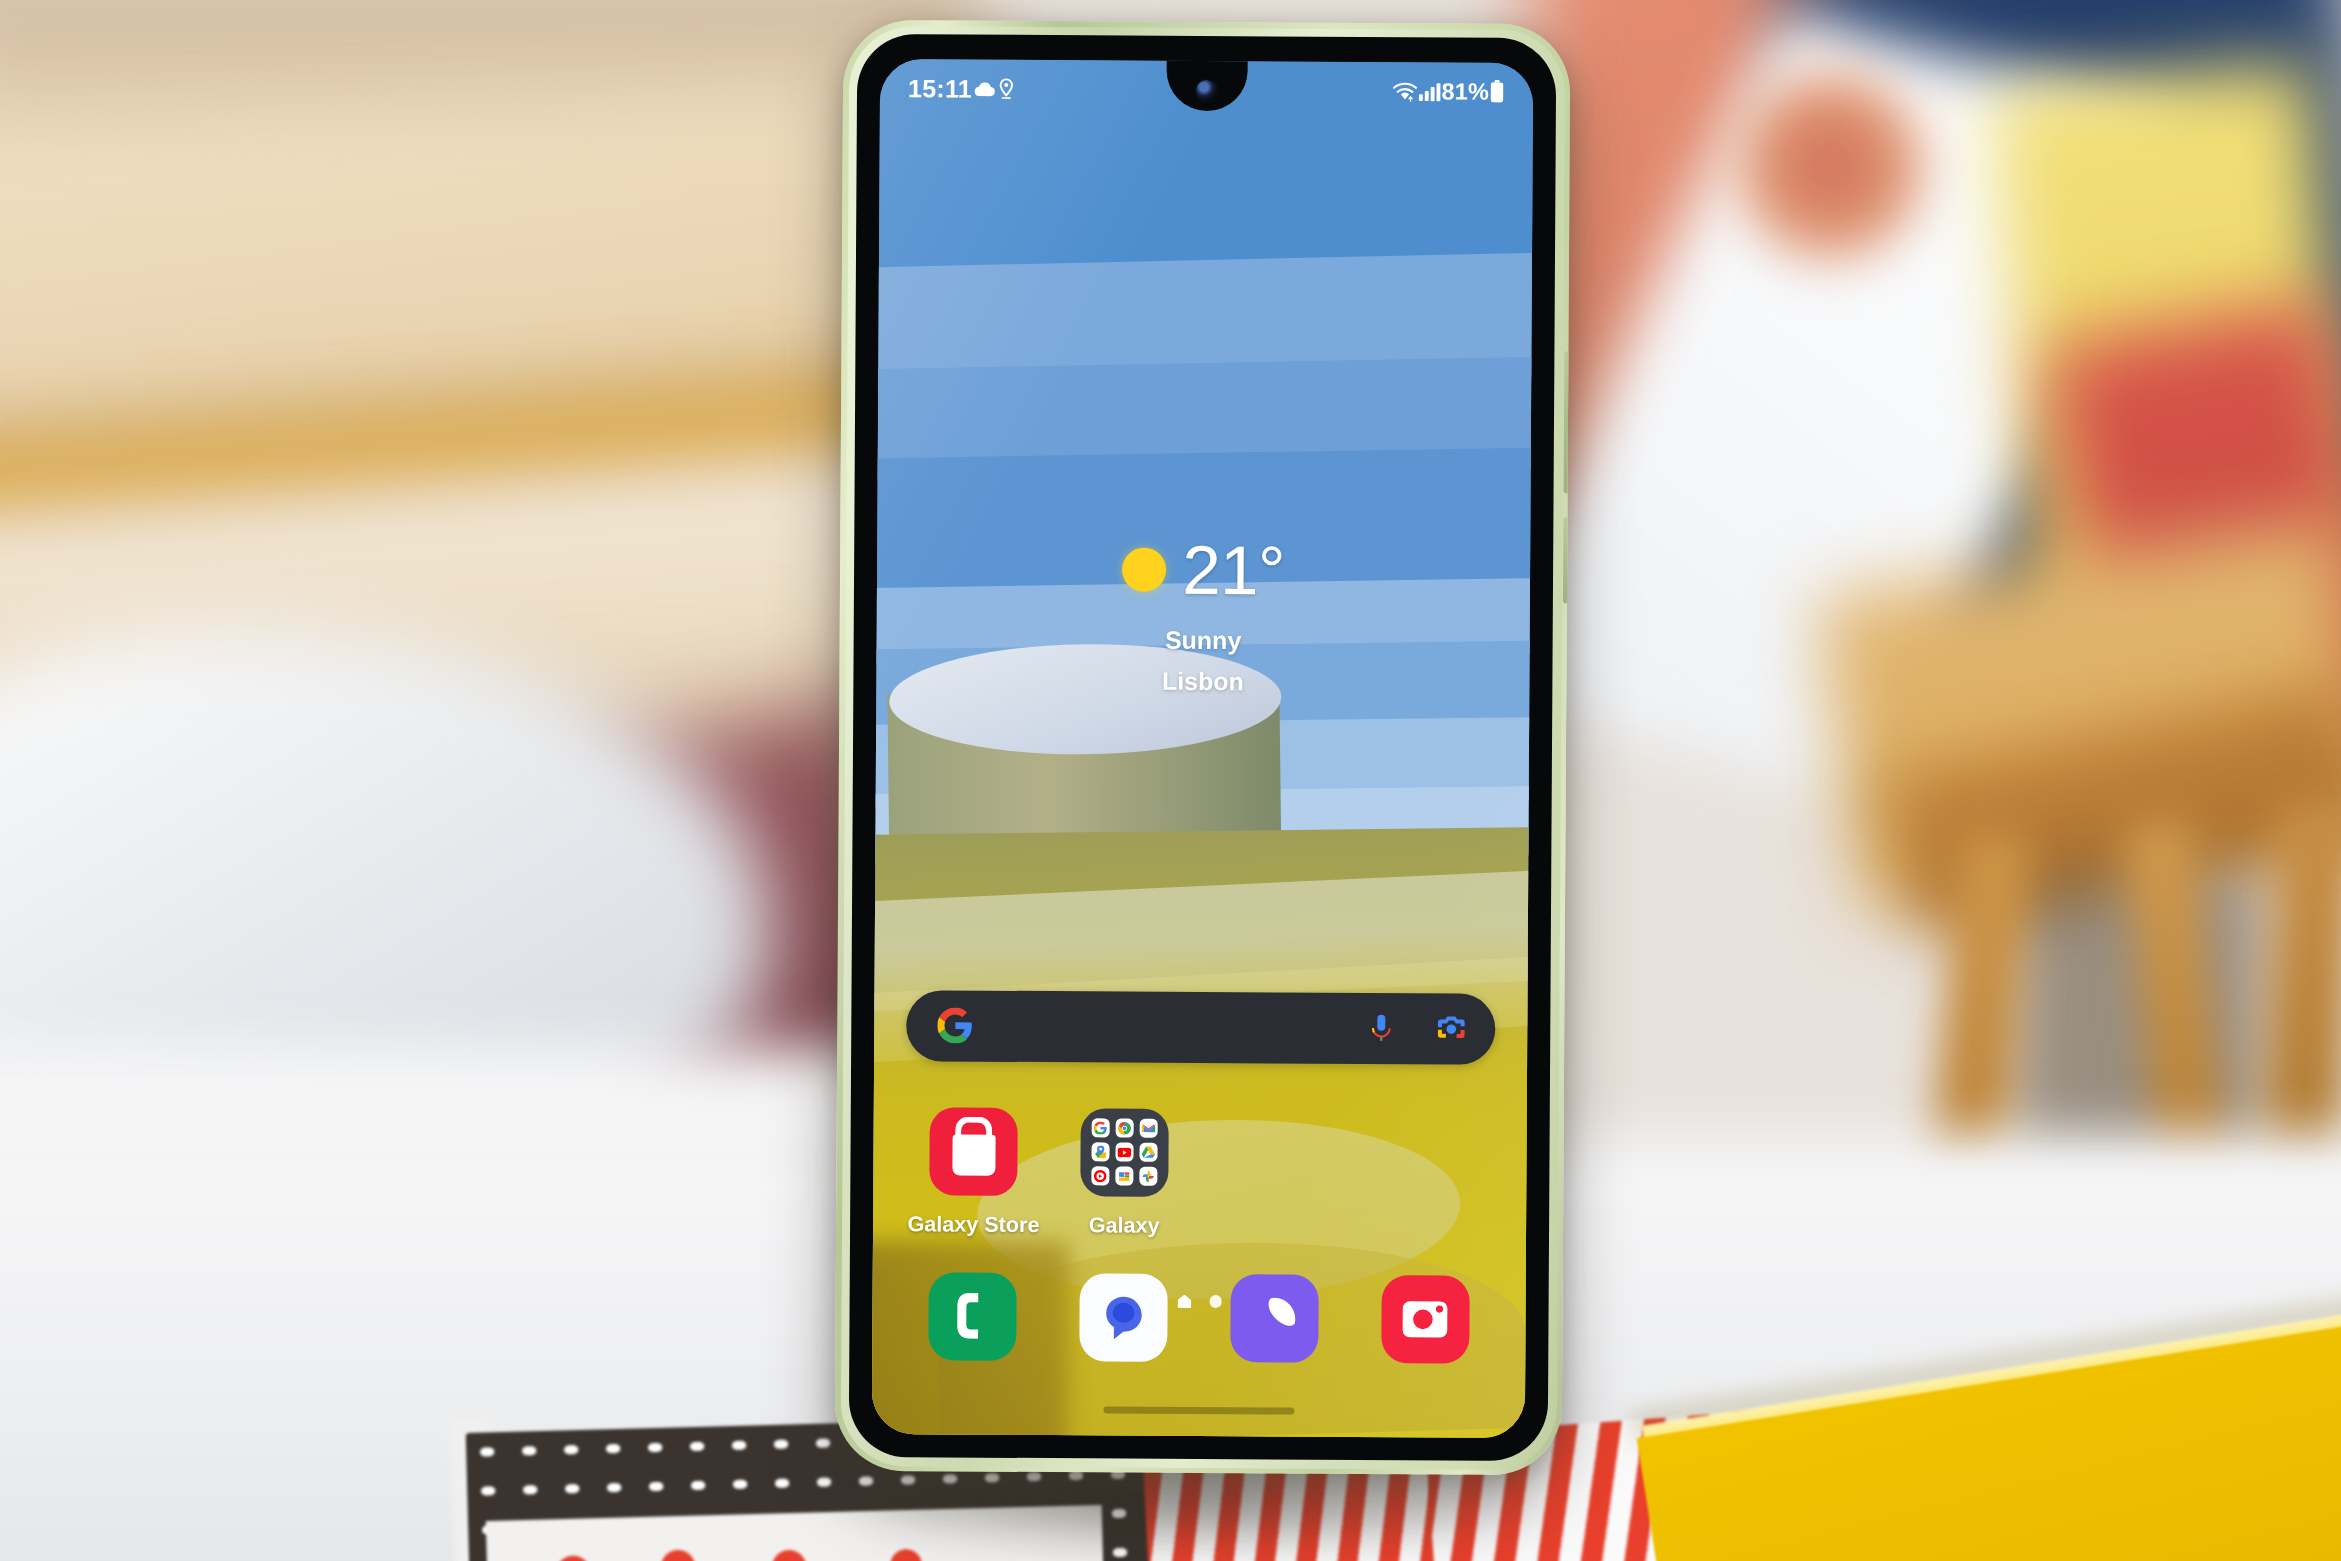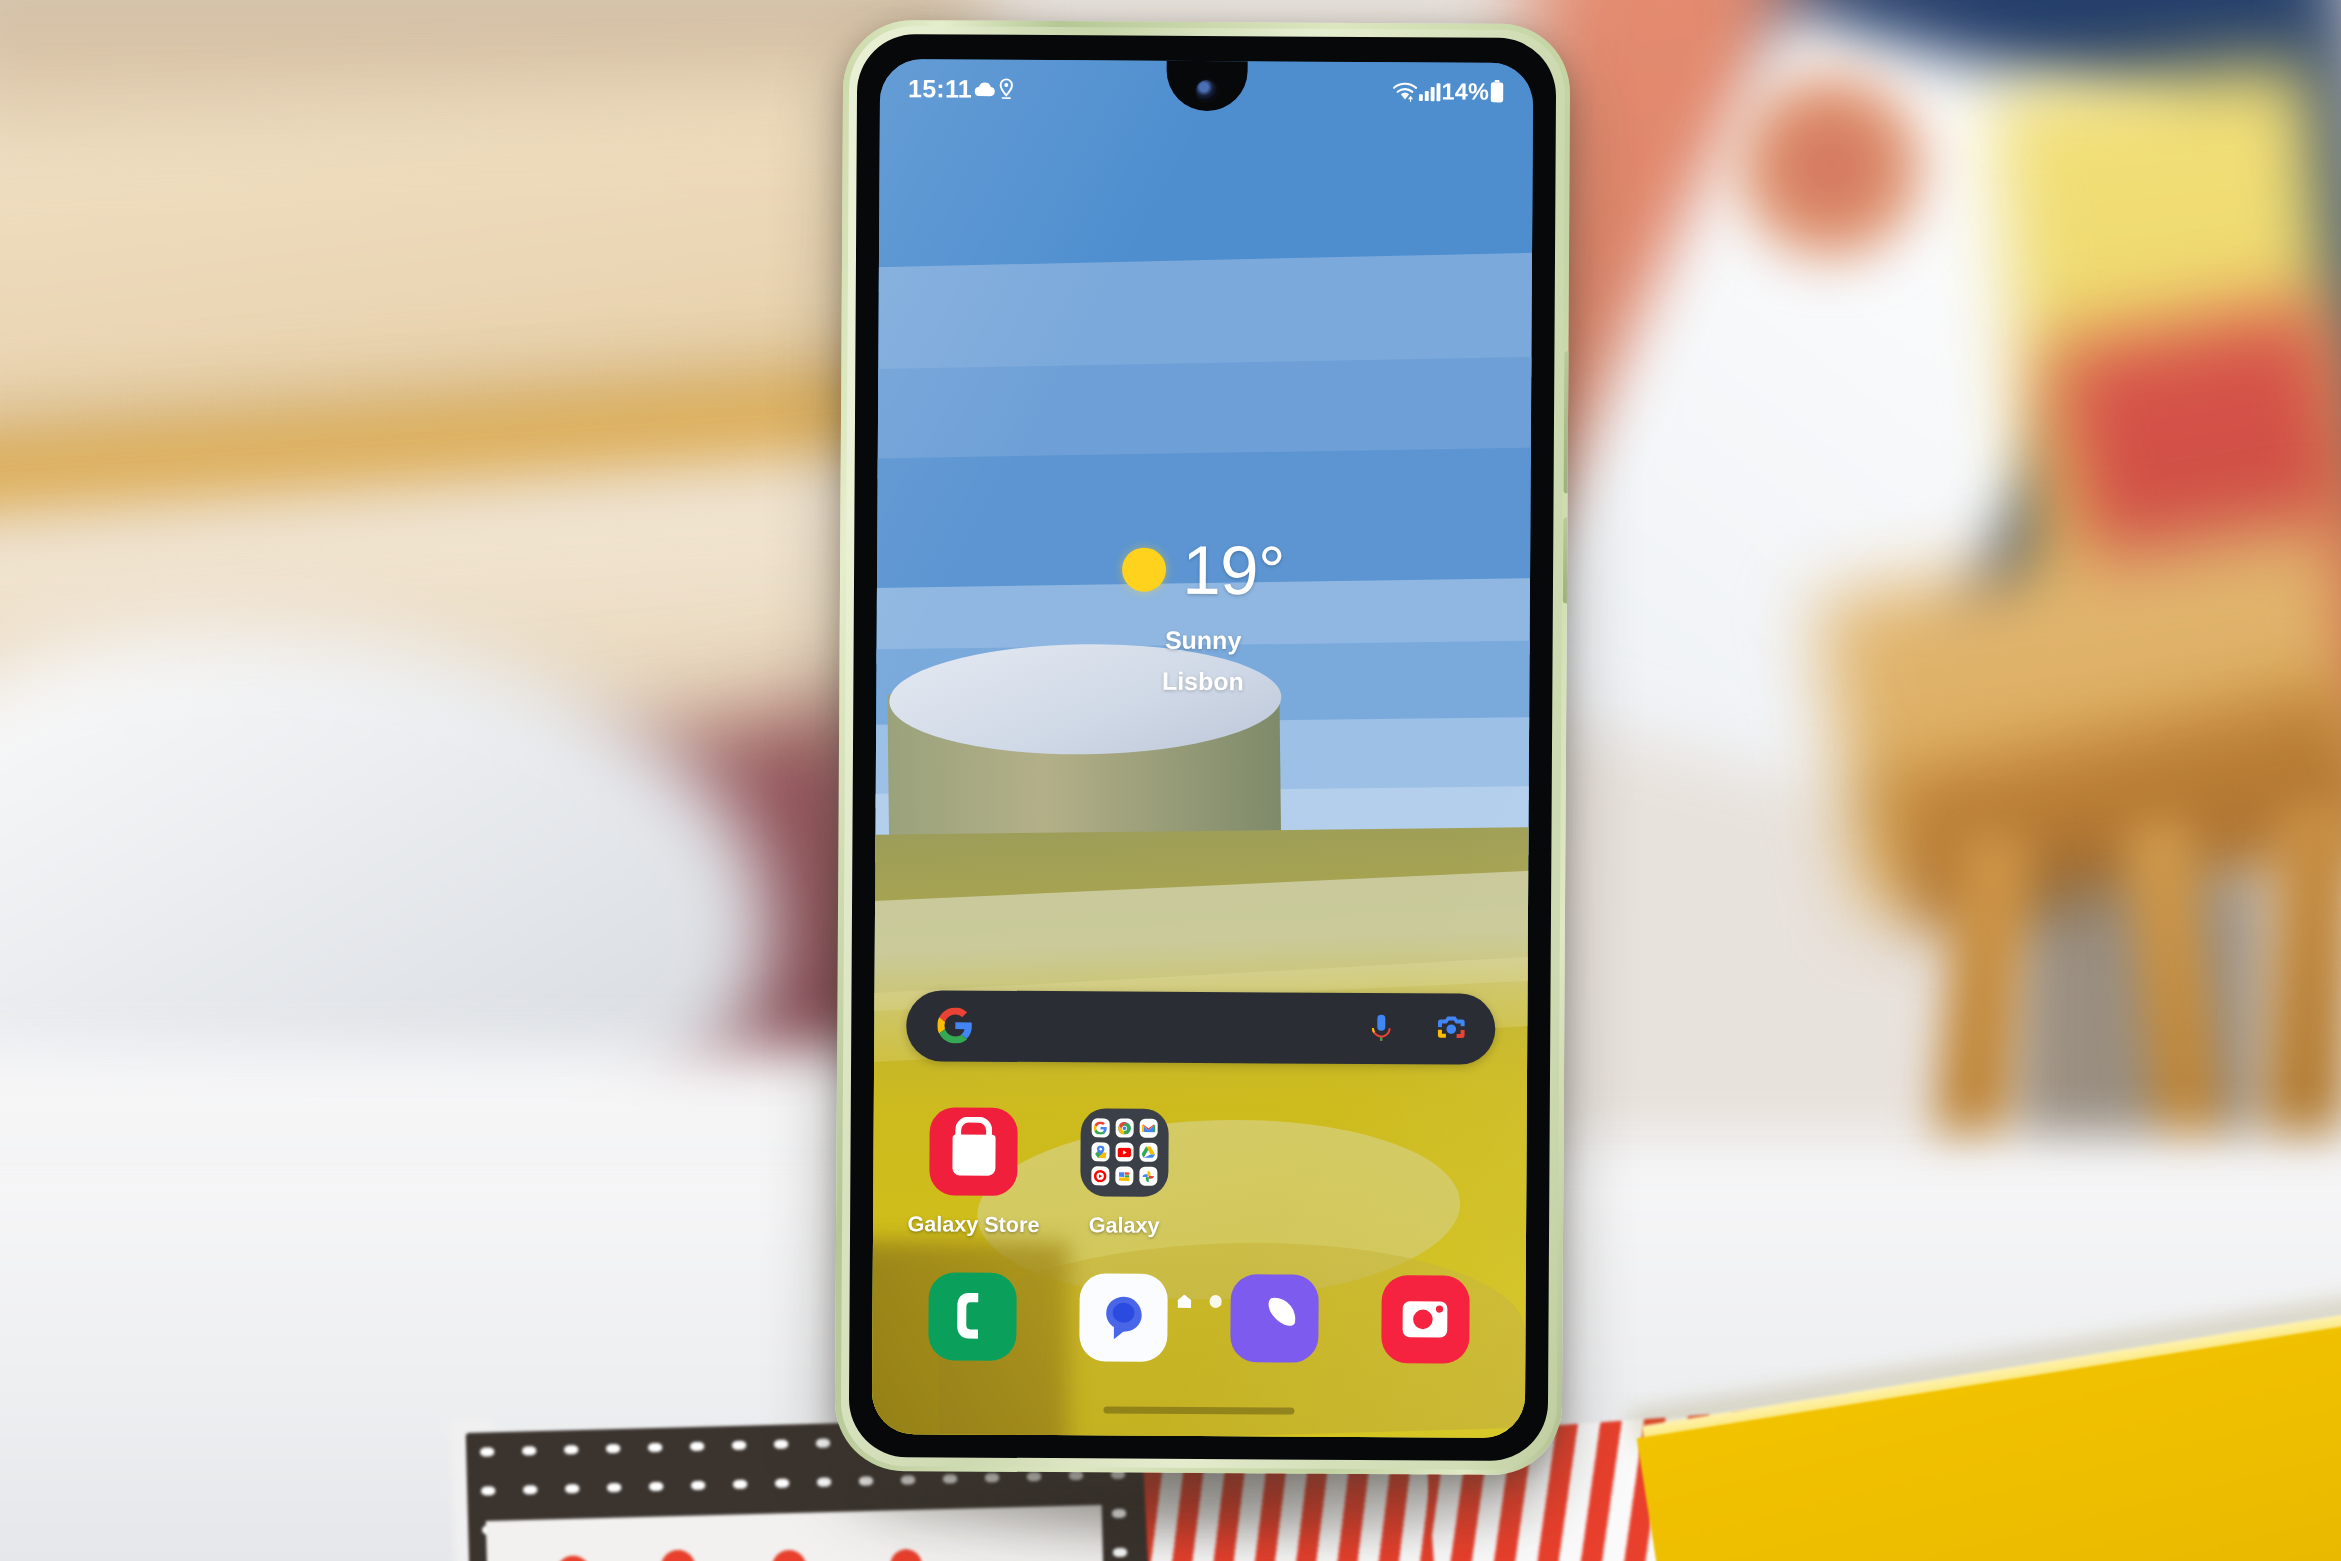--- a/index.html
+++ b/index.html
@@ -401,32 +401,32 @@
               <path fill="none" stroke="#fff" stroke-width="2.1" stroke-linecap="round" d="M5.6 10.6a11.6 11.6 0 0 1 14.8 0"></path>
               <path fill="none" stroke="#fff" stroke-width="2.1" stroke-linecap="round" d="M2 6.6a17 17 0 0 1 22 0"></path>
               <path fill="#fff" d="M18.6 14.6l2.6 3.4h-2.1v2.4h-1.1v-2.4h-2z"></path>
             </svg>
             <svg class="sb-icon" width="23.4" height="21" viewBox="0 0 24 21">
               <rect x="1" y="13" width="4" height="7" fill="#fff" rx="1"></rect>
               <rect x="7" y="9.5" width="4" height="10.5" fill="#fff" rx="1"></rect>
               <rect x="13" y="5.5" width="4" height="14.5" fill="#fff" rx="1"></rect>
               <rect x="19" y="1.5" width="4" height="18.5" fill="#fff" rx="1"></rect>
             </svg>
-            <span class="sb-pct">14%</span>
+            <span class="sb-pct">81%</span>
             <svg class="sb-icon" width="16" height="23.4" viewBox="0 0 16 23">
               <rect x="5.5" y="0" width="5" height="2.4" fill="#fff" rx="1"></rect>
               <rect x="1.8" y="2.4" width="12.4" height="20" rx="2.4" fill="#fff"></rect>
             </svg>
           </div>
         </div>
 
         <div id="weather">
           <div id="weather-top">
             <div id="sun-icon"></div>
-            <div id="temp">19°</div>
+            <div id="temp">21°</div>
           </div>
           <div id="cond">Sunny</div>
           <div id="city">Lisbon</div>
         </div>
 
         <div id="searchbar">
           <svg id="search-g" viewBox="0 0 48 48">
             <path fill="#EA4335" d="M24 9.5c3.5 0 6.6 1.2 9 3.6l6.7-6.7C35.6 2.5 30.2 0 24 0 14.6 0 6.5 5.4 2.6 13.2l7.8 6.1C12.3 13.6 17.7 9.5 24 9.5z"></path>
             <path fill="#4285F4" d="M46.1 24.5c0-1.6-.1-3.2-.4-4.7H24v9h12.4c-.5 2.9-2.2 5.4-4.7 7l7.6 5.9c4.4-4.1 6.8-10.1 6.8-17.2z"></path>
             <path fill="#FBBC05" d="M10.4 28.7c-.5-1.5-.8-3.1-.8-4.7s.3-3.2.8-4.7l-7.8-6.1C.9 16.4 0 20.1 0 24s.9 7.6 2.6 10.8z"></path>

